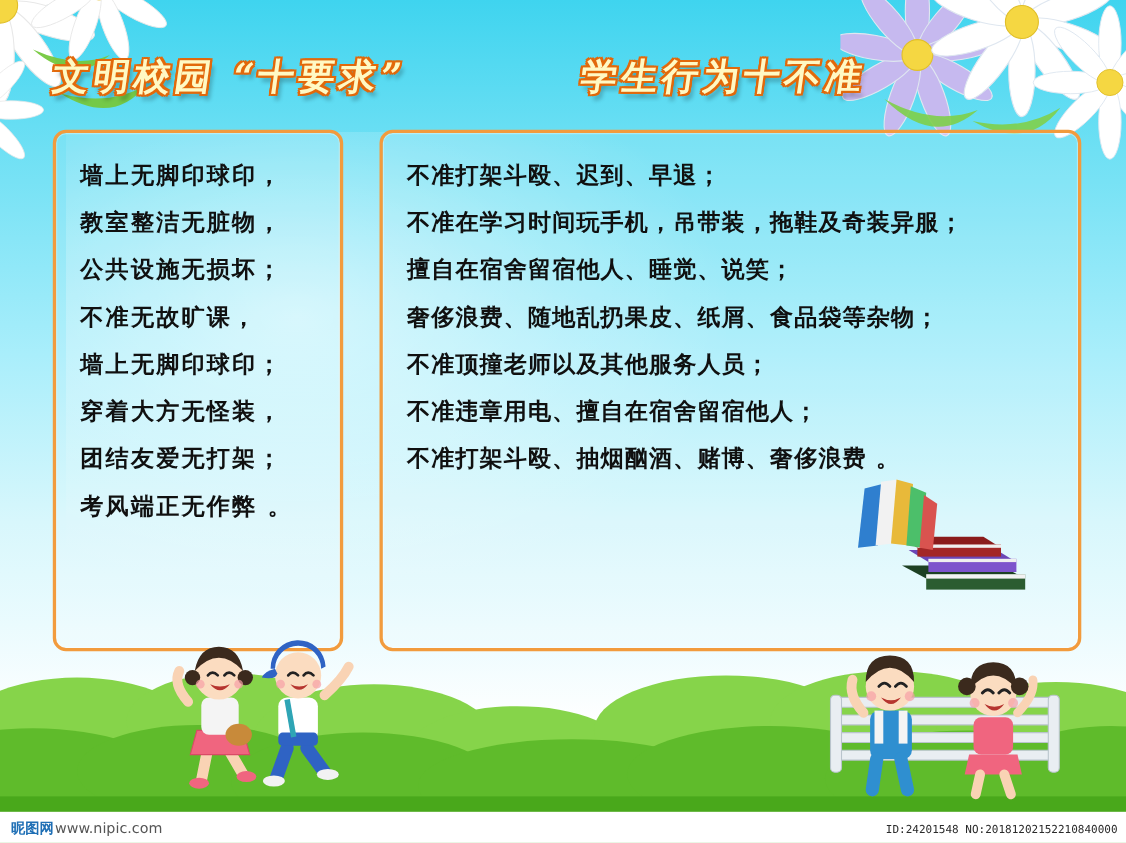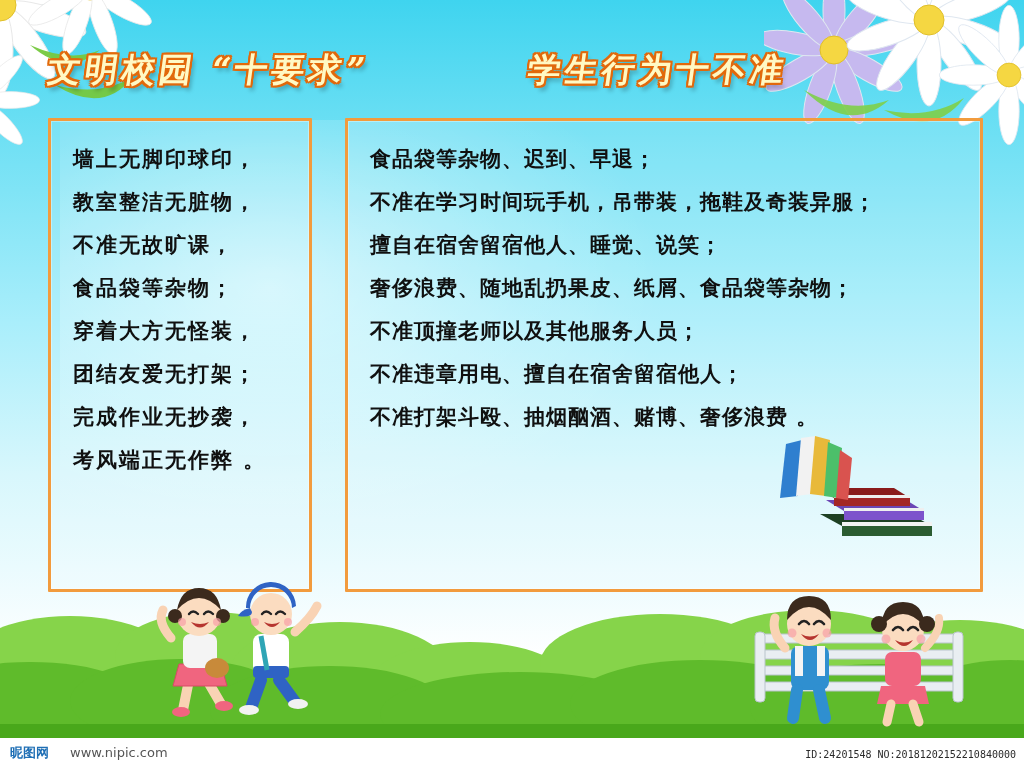--- a/index.html
+++ b/index.html
@@ -59,21 +59,21 @@
       2px 2px 0 #e2690b, -2px 2px 0 #e2690b, 2px -2px 0 #e2690b, -2px -2px 0 #e2690b,
       4px 5px 4px rgba(0,0,0,0.28);
   }
   .title-left  { left: 48px; }
   .title-right { left: 528px; }
 
   
   .panel {
     position: absolute;
     border: 3px solid #f29b3d;
-    border-radius: 1px;
+    border-radius: 12px;
     background: rgba(255,255,255,0.10);
     box-shadow: 0 0 0 1px rgba(255,255,255,0.35) inset;
   }
   .panel-left {
     left: 48px;
     top: 118px;
     width: 258px;
     height: 468px;
   }
   .panel-right {
@@ -136,21 +136,21 @@
     position: absolute;
     left: 10px;
     bottom: 4px;
     font-size: 13px;
     color: #555;
     font-family: "DejaVu Sans", "Liberation Sans", sans-serif;
   }
   .footer-left .logo {
     color: #1f6fb5;
     font-weight: bold;
-    margin-right: 21px;
+    margin-right: 1px;
   }
   .footer-right {
     position: absolute;
     right: 8px;
     bottom: 6px;
     font-size: 10px;
     color: #2a2a2a;
     font-family: "DejaVu Sans Mono", "Liberation Mono", monospace;
   }
 
@@ -272,32 +272,32 @@
 
   <div class="title-row">
     <div class="title title-left">文明校园 “十要求”</div>
     <div class="title title-right">学生行为十不准</div>
   </div>
 
   <div class="panel panel-left">
     <ul class="lines">
       <li class="line">墙上无脚印球印，</li>
       <li class="line">教室整洁无脏物，</li>
+      <li class="line">公共设施无损坏；</li>
       <li class="line">不准无故旷课，</li>
-      <li class="line">食品袋等杂物；</li>
+      <li class="line">墙上无脚印球印；</li>
       <li class="line">穿着大方无怪装，</li>
       <li class="line">团结友爱无打架；</li>
-      <li class="line">完成作业无抄袭，</li>
       <li class="line">考风端正无作弊 。</li>
     </ul>
   </div>
 
   <div class="panel panel-right">
     <ul class="lines">
-      <li class="line">食品袋等杂物、迟到、早退；</li>
+      <li class="line">不准打架斗殴、迟到、早退；</li>
       <li class="line">不准在学习时间玩手机，吊带装，拖鞋及奇装异服；</li>
       <li class="line">擅自在宿舍留宿他人、睡觉、说笑；</li>
       <li class="line">奢侈浪费、随地乱扔果皮、纸屑、食品袋等杂物；</li>
       <li class="line">不准顶撞老师以及其他服务人员；</li>
       <li class="line">不准违章用电、擅自在宿舍留宿他人；</li>
       <li class="line">不准打架斗殴、抽烟酗酒、赌博、奢侈浪费 。</li>
     </ul>
   </div>
 
   <div class="books">

